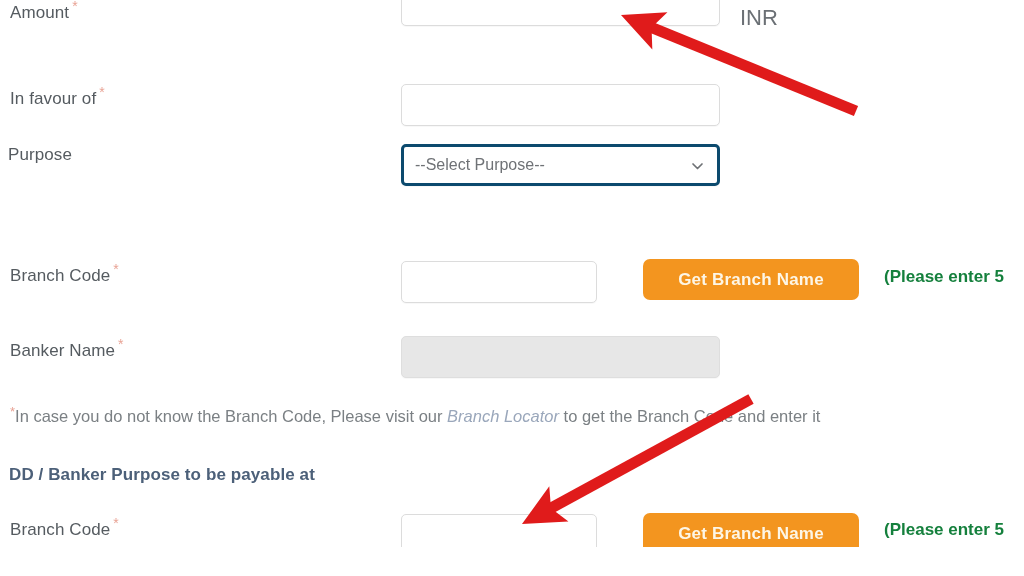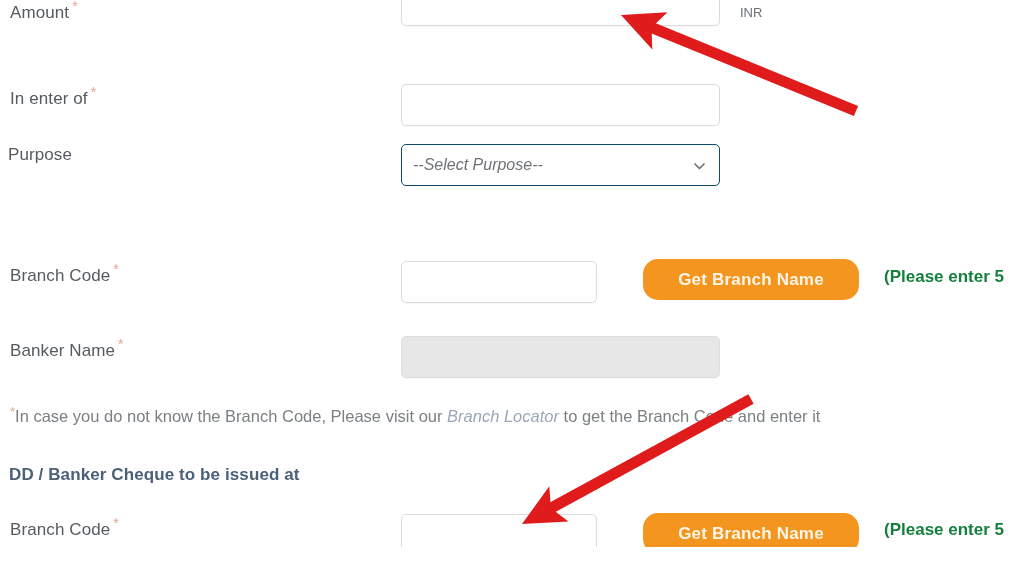--- a/index.html
+++ b/index.html
@@ -61,24 +61,23 @@
   }
   .txt.disabled {
     background: #e7e7e7;
     border-color: #dedede;
   }
 
   .selwrap {
     position: absolute;
     box-sizing: border-box;
     background: #ffffff;
-    border: 1px solid #0c4a6e;
+    border: 3px solid #0c4a6e;
     border-radius: 5px;
     box-shadow: 0 1px 1px rgba(0,0,0,0.03);
-    font-style: italic;
   }
   .selwrap .seltext {
     position: absolute;
     left: 11px;
     top: 50%;
     transform: translateY(-50%);
     font-size: 16px;
     color: #6f7276;
     white-space: nowrap;
   }
@@ -87,32 +86,32 @@
     right: 13px;
     top: 50%;
     transform: translateY(-50%);
     width: 13px;
     height: 13px;
   }
 
   
   .unit {
     position: absolute;
-    font-size: 13px;
+    font-size: 22px;
     color: #6b7075;
     white-space: nowrap;
   }
 
   
   .btn-orange {
     position: absolute;
     box-sizing: border-box;
     background: #f3951f;
     border: none;
-    border-radius: 15px;
+    border-radius: 7px;
     color: #fdf6e6;
     font-family: "Liberation Sans", sans-serif;
     font-size: 17px;
     font-weight: bold;
     letter-spacing: .2px;
     cursor: pointer;
     line-height: 1;
     display: flex;
     align-items: center;
     justify-content: center;
@@ -159,21 +158,21 @@
 <body>
 
 <div id="page">
 
   <span class="label" style="left:10px; top:3px;"><span>Amount</span><span class="req">*</span></span>
 
   <input class="txt" type="text" style="left: 401px; top: -22px; width: 319px; height: 48px;" placeholder="">
 
   <span class="unit" style="left:740px; top:5px;">INR</span>
 
-  <span class="label" style="left:10px; top:89px;"><span>In enter of</span><span class="req">*</span></span>
+  <span class="label" style="left:10px; top:89px;"><span>In favour of</span><span class="req">*</span></span>
 
   <input class="txt" type="text" style="left: 401px; top: 84px; width: 319px; height: 42px;" placeholder="">
 
   <span class="label" style="left:8px; top:145px;"><span>Purpose</span></span>
 
   <div class="selwrap" style="left:401px; top:144px; width:319px; height:42px;">
     <span class="seltext">--Select Purpose--</span>
     <span class="chev">
       <svg width="13" height="13" viewBox="0 0 13 13" aria-hidden="true">
         <path d="M2 4.5 L6.5 9 L11 4.5" fill="none" stroke="#6f7276" stroke-width="1.7" stroke-linecap="round" stroke-linejoin="round"></path>
@@ -191,21 +190,21 @@
   <span class="hint" style="left:884px; top:267px;">(Please enter 5</span>
 
   <span class="label" style="left:10px; top:341px;"><span>Banker Name</span><span class="req">*</span></span>
 
   <input class="txt disabled" type="text" disabled="" style="left: 401px; top: 336px; width: 319px; height: 42px;" placeholder="">
 
   <div class="note" style="left:10px; top:407px;">
     <span class="star">*</span><span>In case you do not know the Branch Code, Please visit our </span><span class="lnk">Branch Locator</span><span> to get the Branch Code and enter it</span>
   </div>
 
-  <span class="section-head" style="left:9px; top:465px;">DD / Banker Cheque to be issued at</span>
+  <span class="section-head" style="left:9px; top:465px;">DD / Banker Purpose to be payable at</span>
 
   <span class="label" style="left:10px; top:520px;"><span>Branch Code</span><span class="req">*</span></span>
 
   <input class="txt" type="text" style="left: 401px; top: 514px; width: 196px; height: 42px;" placeholder="">
 
   <button class="btn-orange" style="left:643px; top:513px; width:216px; height:41px;">Get Branch Name</button>
 
   <span class="hint" style="left:884px; top:520px;">(Please enter 5</span>
 
   <svg id="arrows" viewBox="0 0 1024 576">

